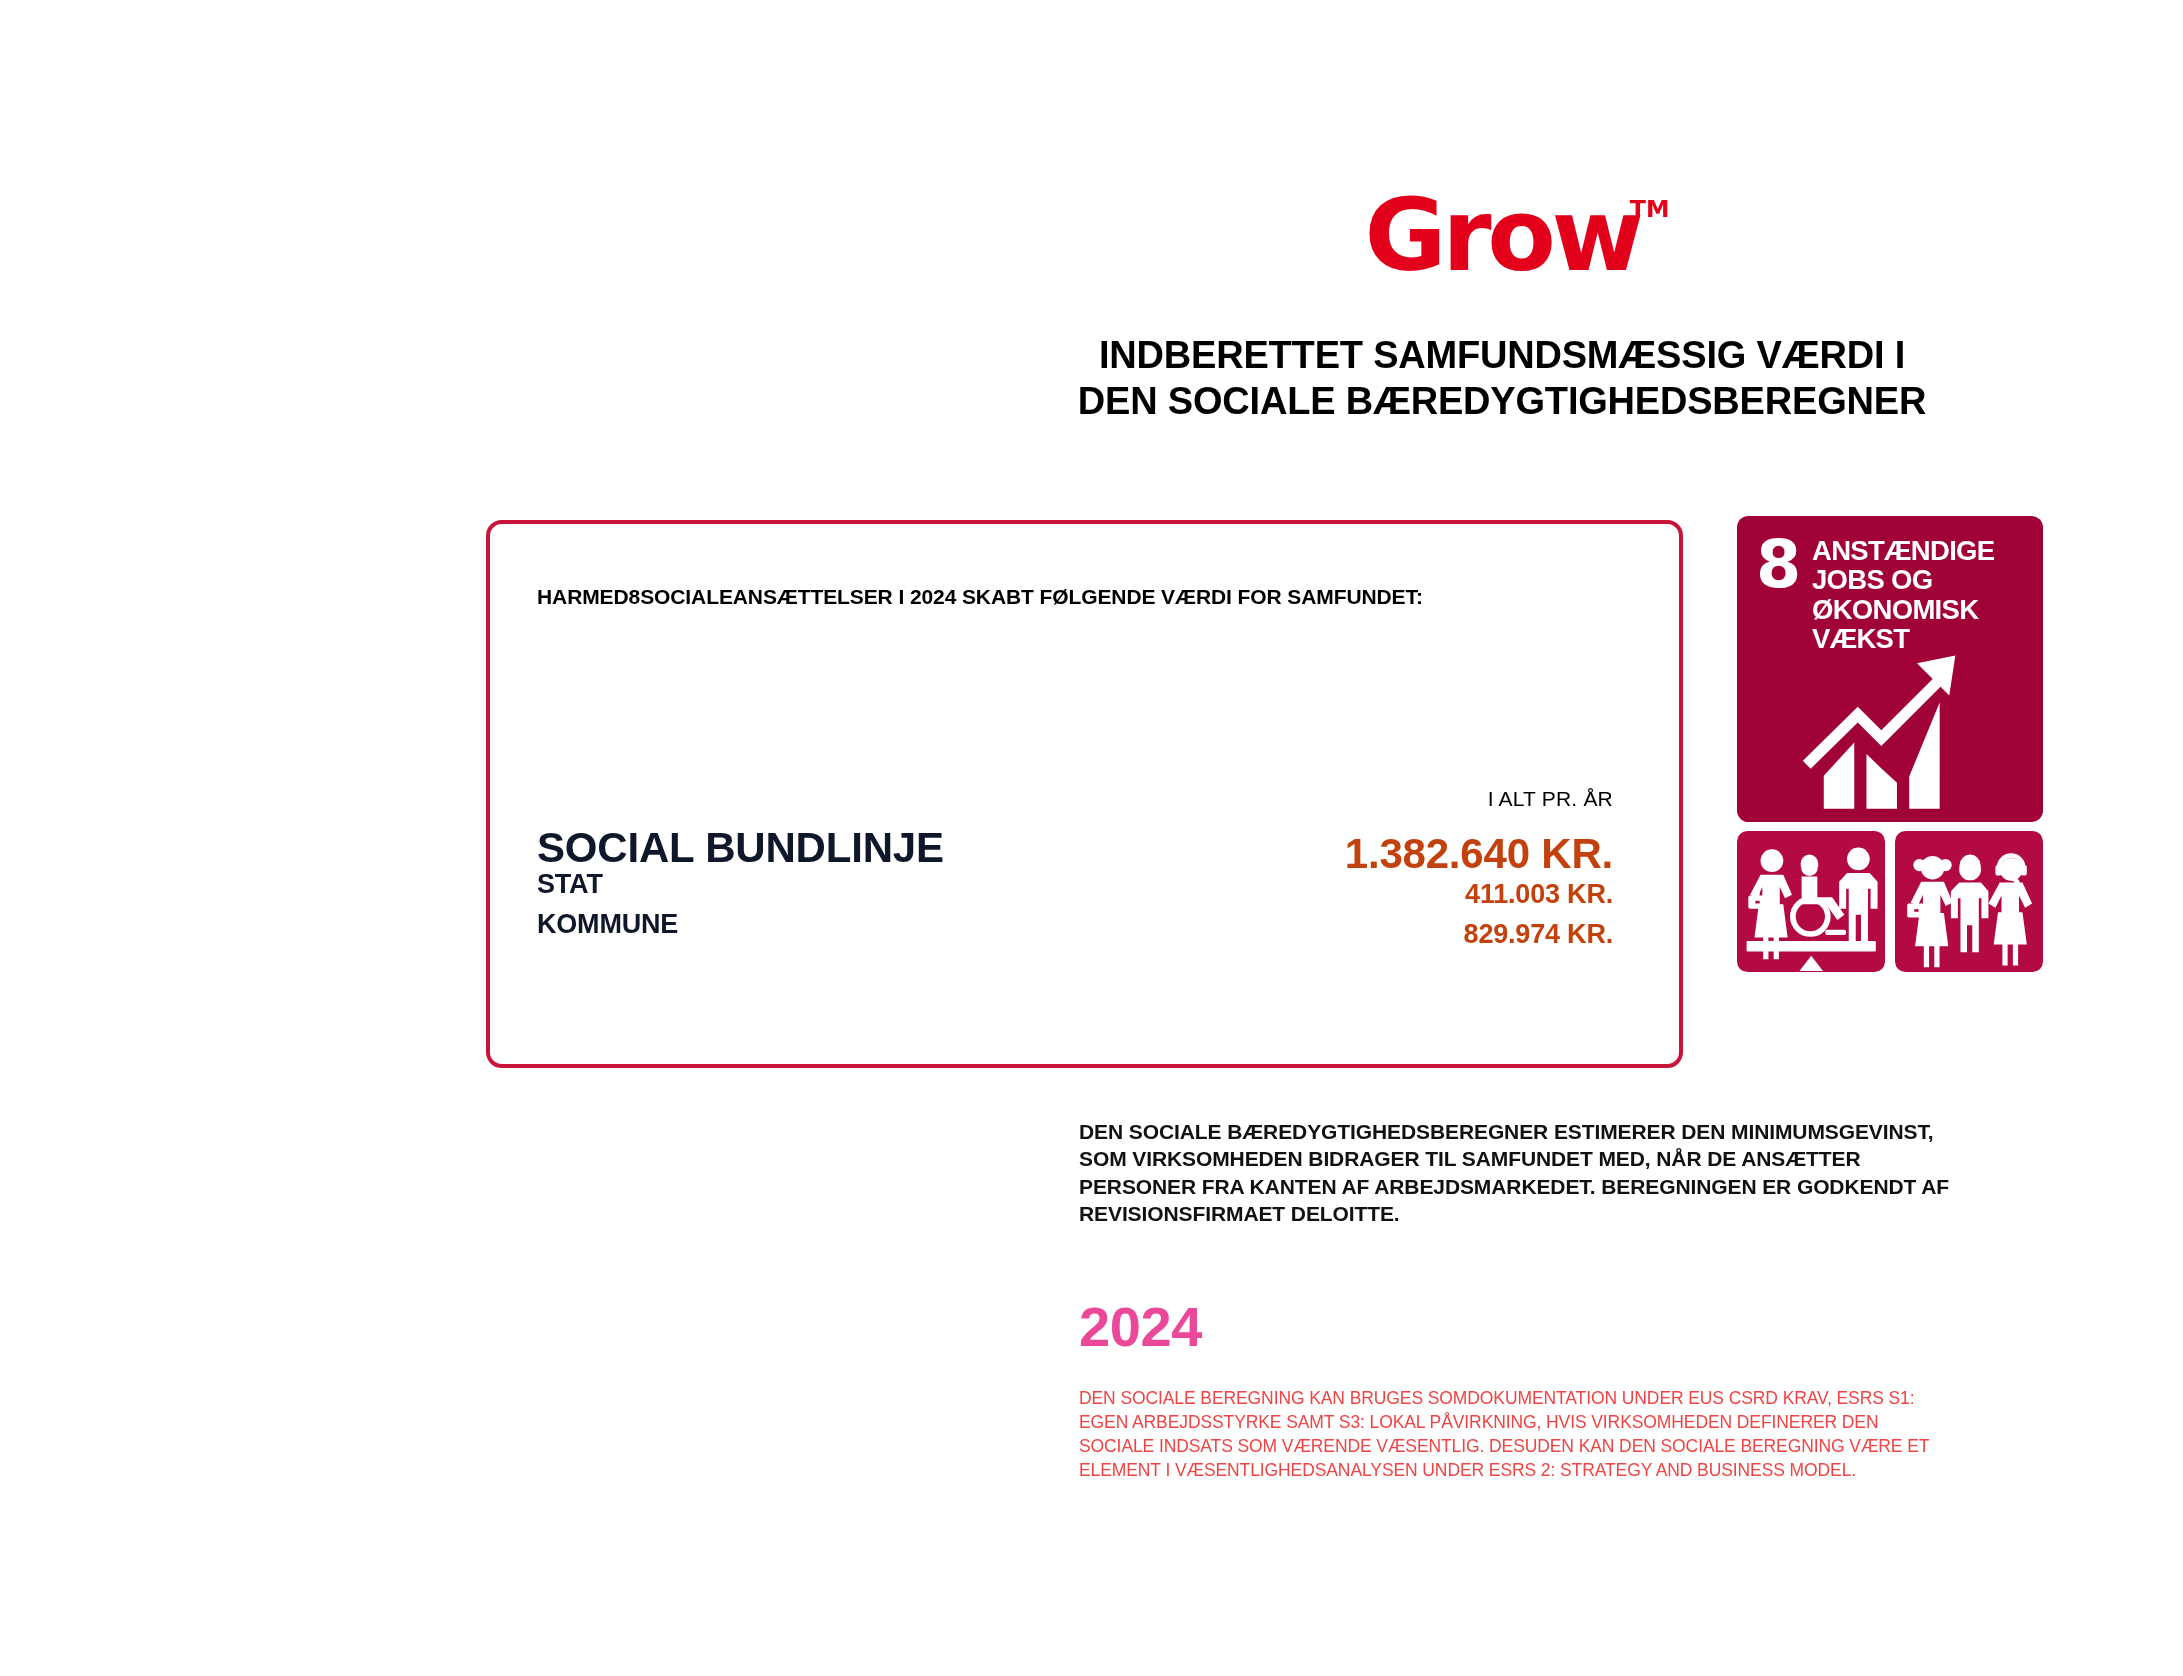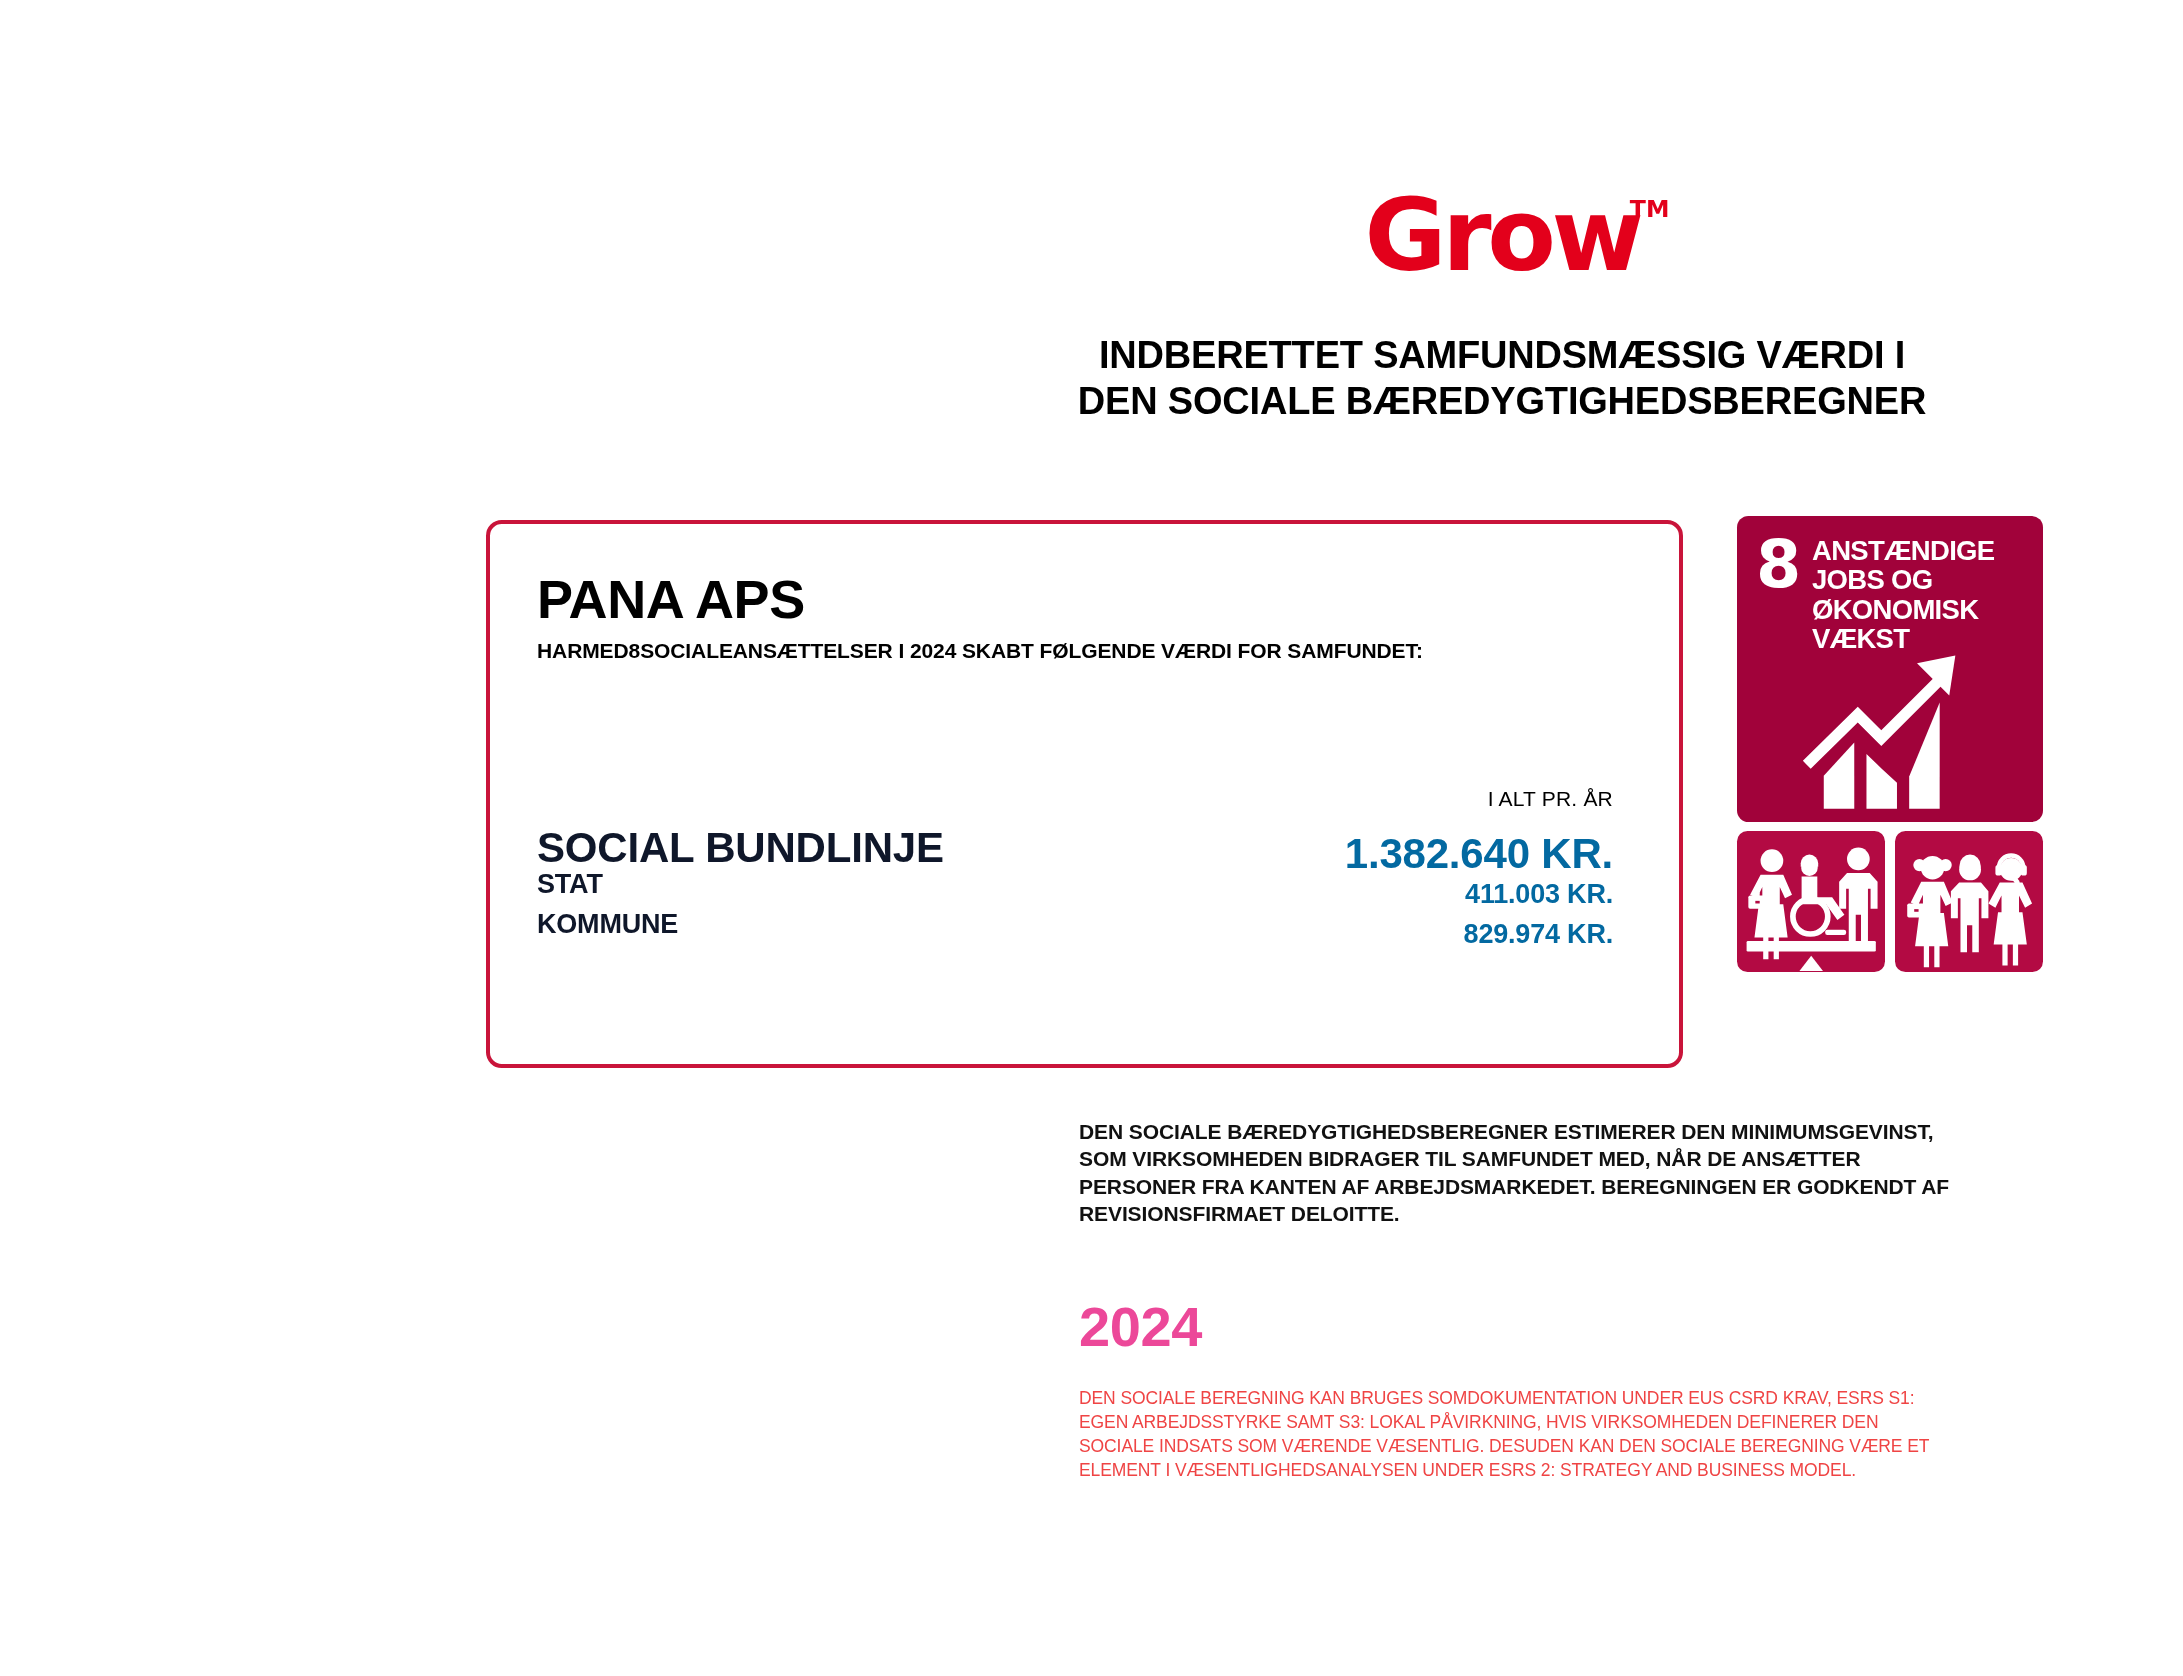--- a/index.html
+++ b/index.html
@@ -83,21 +83,21 @@
   .fig-row {
     position: relative;
     display: flex; align-items: baseline; justify-content: space-between;
   }
   .fig-row.total { height: 45px; }
   .fig-row.sub   { height: 40px; }
   .fig-label {
     font-weight: bold; color: #0f172a; letter-spacing: -0.2px; white-space: nowrap;
   }
   .fig-value {
-    font-weight: bold; color: #0369a1; letter-spacing: -0.2px;
+    font-weight: bold; color: #c2410c; letter-spacing: -0.2px;
     text-align: center; white-space: nowrap;
   }
   .fig-row.total .fig-label { font-size: 42px; }
   .fig-row.total .fig-value { font-size: 42px; position: relative; top: 6.1px; }
   .fig-row.sub .fig-label   { font-size: 27px; }
   .fig-row.sub .fig-value   { font-size: 27px; position: relative; top: 9.6px; }
 
   
   .sdg-stack {
     position: absolute; left: 1737px; top: 516px;
@@ -166,21 +166,20 @@
   </div>
 
   <div class="header-title">
     <span>INDBERETTET SAMFUNDSMÆSSIG VÆRDI I</span>
     <span class="l2">DEN SOCIALE BÆREDYGTIGHEDSBEREGNER</span>
   </div>
 
   <div class="card">
     <div class="card-inner">
 
-      <div class="company-name">PANA APS</div>
       <div class="company-sub">HARMED8SOCIALEANSÆTTELSER I 2024 SKABT FØLGENDE VÆRDI FOR SAMFUNDET:</div>
 
       <div class="period-label">I ALT PR. ÅR</div>
 
       <div class="figure-rows">
         <div class="fig-row total">
           <span class="fig-label">SOCIAL BUNDLINJE</span>
           <span class="fig-value">1.382.640 KR.</span>
         </div>
         <div class="fig-row sub">

